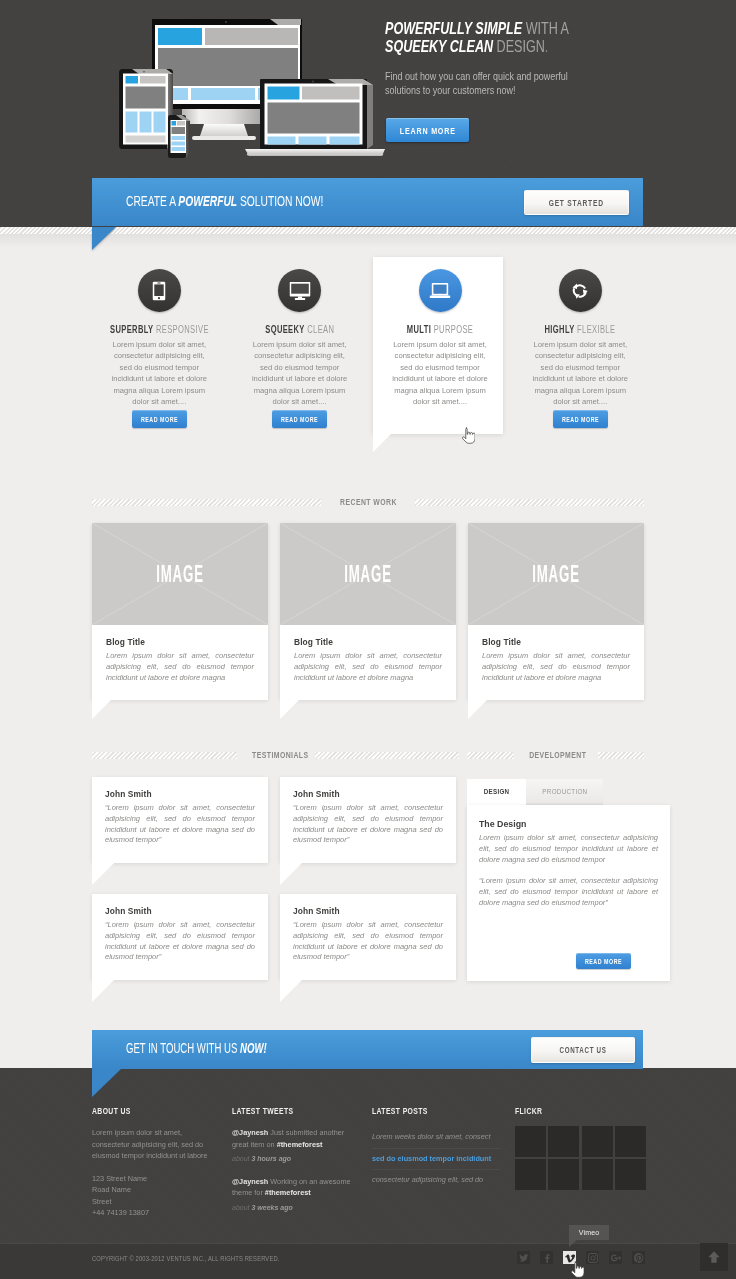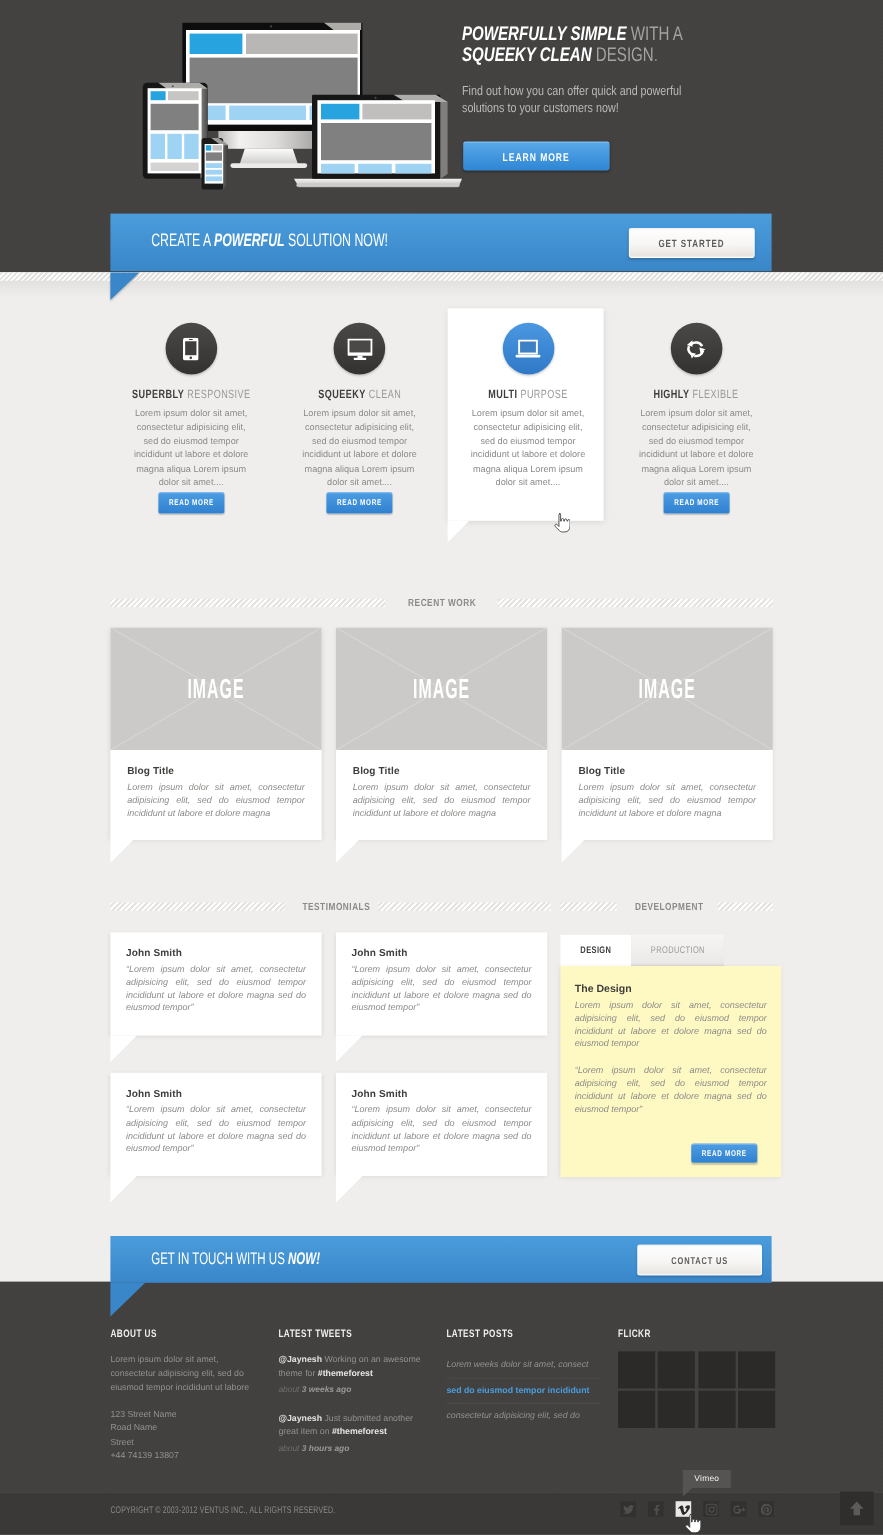--- a/index.html
+++ b/index.html
@@ -19,21 +19,21 @@
 
   .hero-h1{position:absolute;left:293px;top:20px;width:400px;
            font-size:16.5px;line-height:17.6px;color:#a4a3a1;letter-spacing:0;
            font-weight:400;margin:0;white-space:nowrap;
            transform:scaleX(.762);transform-origin:0 0;}
   .hero-h1 b{color:#fff;font-weight:700;font-style:italic;}
   .hero-h1 .dot{color:#8d8c8a;}
   .hero-p{position:absolute;left:293px;top:70px;width:245px;margin:0;
           font-size:11px;line-height:13.5px;color:#bab9b7;
           transform:scaleX(.815);transform-origin:0 0;}
-  .learn-btn{position:absolute;left:294px;top:118px;width:122px;height:24px;
+  .learn-btn{position:absolute;left:294px;top:118px;width:83px;height:24px;
      border:0;border-radius:2px;color:#fff;font-size:9.4px;font-weight:700;
      letter-spacing:1.05px;cursor:pointer;padding:4px;white-space:nowrap;
      font-stretch:condensed;
      background:linear-gradient(#58a9e8,#2f86d4);
      box-shadow:inset 0 1px 0 rgba(255,255,255,.28), 0 1px 2px rgba(0,0,0,.35);}
 
   
   .devices{position:absolute;left:0px;top:8px;width:380px;height:160px;}
 
   
@@ -118,22 +118,22 @@
 
   
   .devbox{position:absolute;left:467px;top:779px;width:177px;height:202px;}
   .tabs{position:absolute;left:0;top:0;height:26px;}
   .tab{position:absolute;top:0;height:26px;font-size:8px;letter-spacing:.4px;
      text-align:center;line-height:26px;cursor:pointer;white-space:nowrap;}
   .tab span{display:inline-block;transform:scaleX(.78);}
   .tab.on{background:#fff;color:#3f3e3c;font-weight:700;}
   .tab.off{background:linear-gradient(#f6f5f3,#e9e8e6);color:#9a9997;
      box-shadow:inset 0 -2px 3px -2px rgba(0,0,0,.14);}
-  .devpanel{position:absolute;left:0;top:26px;width:184px;height:176px;
-     background:#fef9c3;box-shadow:0 1px 4px rgba(0,0,0,.10);}
+  .devpanel{position:absolute;left:0;top:26px;width:203px;height:176px;
+     background:#ffffff;box-shadow:0 1px 4px rgba(0,0,0,.10);}
   .devpanel h4{margin:0;font-size:8.8px;color:#3f3e3c;font-weight:700;}
   .devpanel p{margin:4px 0 0;font-size:7.5px;line-height:10.8px;color:#8c8b89;
      font-style:italic;text-align:justify;}
   .dev-read{position:absolute;left:109px;top:148px;width:55px;height:16px;
      border:0;border-radius:2px;color:#fff;font-size:7px;font-weight:700;
      letter-spacing:.7px;cursor:pointer;background:linear-gradient(#4e9ee4,#2f80cf);
      white-space:nowrap;padding:0;
      box-shadow:inset 0 1px 0 rgba(255,255,255,.28),0 1px 1px rgba(0,0,0,.2);}
 
   
@@ -477,22 +477,22 @@
         <p>Lorem ipsum dolor sit amet, consectetur adipisicing elit, sed do eiusmod tempor incididunt ut labore</p>
         <p>
           <span style="display:block">123 Street Name</span>
           <span style="display:block">Road Name</span>
           <span style="display:block">Street</span>
           <span style="display:block">+44 74139 13807</span>
         </p>
       </div>
       <div class="fcol" style="left:232px;width:126px">
         <h5>LATEST TWEETS</h5>
+        <p class="tweet"><b>@Jaynesh</b><span> Just submitted another great item on </span><span class="tag">#themeforest</span><span class="ago"><span>about </span><b>3 hours ago</b></span></p>
         <p class="tweet"><b>@Jaynesh</b><span> Working on an awesome theme for </span><span class="tag">#themeforest</span><span class="ago"><span>about </span><b>3 weeks ago</b></span></p>
-        <p class="tweet"><b>@Jaynesh</b><span> Just submitted another great item on </span><span class="tag">#themeforest</span><span class="ago"><span>about </span><b>3 hours ago</b></span></p>
       </div>
       <div class="fcol" style="left:372px;width:128px;margin-top:0">
         <h5 style="margin-bottom:11px">LATEST POSTS</h5>
         <p class="post">Lorem weeks dolor sit amet, consect</p>
         <p class="post link">sed do eiusmod tempor incididunt</p>
         <p class="post">consectetur adipisicing elit, sed do</p>
       </div>
       <div class="fcol" style="left:515px;width:136px">
         <h5>FLICKR</h5>
         <div class="flickr">

